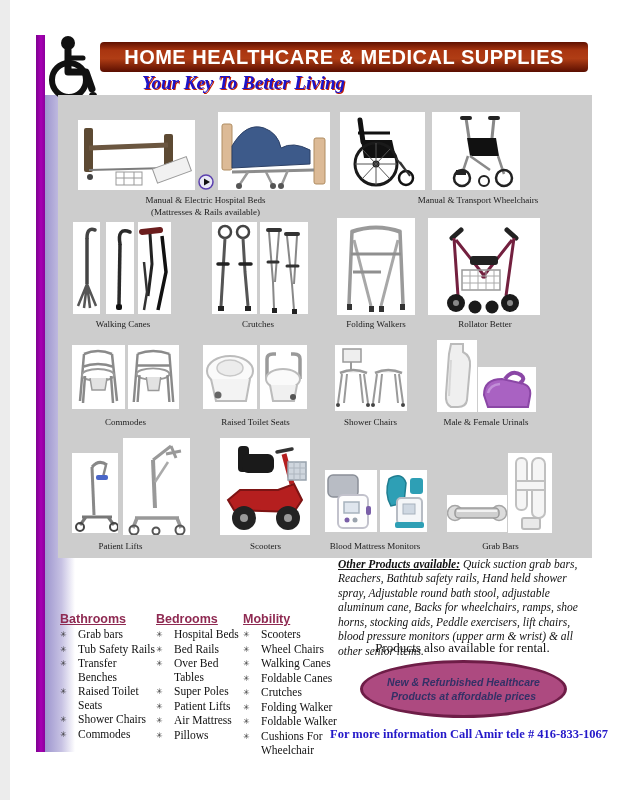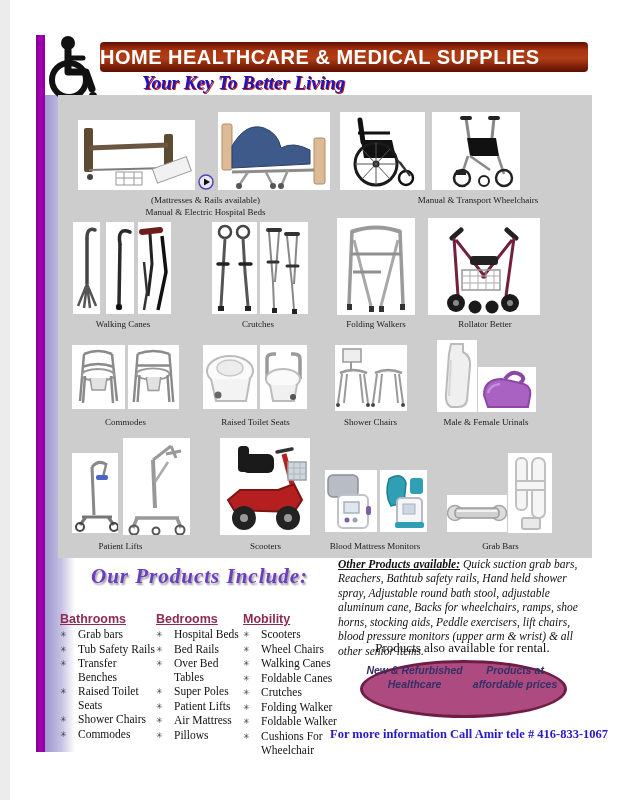--- a/index.html
+++ b/index.html
@@ -1,39 +1,39 @@
 <!DOCTYPE html>
 <html><head>
 <meta charset="utf-8">
 <style>
   html,body{margin:0;padding:0;background:#ffffff;}
   #page{position:relative;width:618px;height:800px;background:#ffffff;overflow:hidden;font-family:"Liberation Serif",serif;}
   .edge-strip{position:absolute;left:0;top:0;width:10px;height:800px;background:#ececec;}
   .purple-bar{position:absolute;left:36px;top:35px;width:9px;height:717px;background:linear-gradient(90deg,#7d0090,#a800b4 55%,#8a009c);}
   .lav-grad{position:absolute;left:45px;top:95px;width:30px;height:657px;background:linear-gradient(90deg,#9d95ce,#c7c2e3 55%,rgba(199,194,227,0));}
-  .banner{position:absolute;left:100px;top:42px;width:488px;height:30px;background:linear-gradient(180deg,#5f1000,#a93510 28%,#b03d15 55%,#5a0e00);border-radius:4px;display:flex;align-items:center;}
+  .banner{position:absolute;left:100px;top:42px;width:488px;height:30px;background:linear-gradient(180deg,#5f1000,#a93510 28%,#b03d15 55%,#5a0e00);border-radius:4px;display:flex;align-items:center;justify-content:center;}
   .banner span{color:#fff;font-family:"Liberation Sans",sans-serif;font-weight:bold;font-size:20px;letter-spacing:.5px;white-space:nowrap;}
   .tagline{position:absolute;left:142px;top:72px;width:360px;text-align:left;font-size:19px;font-weight:bold;font-style:italic;color:#1d14c9;text-shadow:1px 1px 0 #c42000;}
   .wheelchair{position:absolute;left:42px;top:32px;width:62px;height:72px;}
   .graybox{position:absolute;left:58px;top:95px;width:534px;height:463px;background:#cdcdcd;}
   .tile{position:absolute;background:#ffffff;}
   .tile svg{width:100%;height:100%;display:block;}
   .cap{position:absolute;text-align:center;font-size:9px;line-height:1.3;color:#1c1c1c;}
   .cap span{display:block;}
   .play{position:absolute;left:140px;top:79px;width:16px;height:16px;cursor:pointer;}
   .oph{position:absolute;left:338px;top:557px;width:258px;font-style:italic;font-size:11.5px;line-height:1.26;color:#111;}
   .oph .op-label{font-weight:bold;text-decoration:underline;}
   .heading{position:absolute;left:72px;top:564px;width:255px;text-align:center;font-size:21px;font-weight:bold;font-style:italic;color:#6a3ec4;text-shadow:1.5px 1.5px 2px #9c9c9c;letter-spacing:1px;}
   .col{position:absolute;top:612px;}
   .col .col-title{font-family:"Liberation Sans",sans-serif;font-size:12.5px;font-weight:bold;color:#8f2a52;text-decoration:underline;margin-bottom:2px;}
   .prod-li{display:flex;font-size:11.5px;line-height:1.18;margin:1px 0;color:#111;}
   .prod-li .bullet{flex:none;width:18px;font-size:8px;padding-top:2px;color:#333;}
   .prod-li .itm{flex:1;}
   .rental{position:absolute;left:330px;top:640px;width:265px;text-align:center;font-size:13px;color:#111;}
-  .oval{position:absolute;left:360px;top:660px;width:207px;height:58px;border-radius:50%;background:#ad4a80;border:3px solid #6e1d47;display:flex;flex-direction:row;align-items:flex-start;justify-content:center;box-sizing:border-box;}
+  .oval{position:absolute;left:360px;top:660px;width:207px;height:58px;border-radius:50%;background:#ad4a80;border:3px solid #6e1d47;display:flex;flex-direction:column;align-items:center;justify-content:center;box-sizing:border-box;}
   .oval span{font-family:"Liberation Sans",sans-serif;font-style:italic;font-weight:bold;font-size:10.5px;color:#333066;line-height:1.35;text-align:center;}
   .contact{position:absolute;left:330px;top:727px;width:280px;font-weight:bold;font-size:12.5px;color:#2418c9;}
 </style>
 </head>
 <body>
 
 <div id="page">
   <div class="edge-strip"></div>
   <div class="purple-bar"></div>
   <div class="lav-grad"></div>
@@ -108,22 +108,22 @@
         <path d="M30,6 L38,6 M58,6 L66,6" stroke="#222" stroke-width="4" stroke-linecap="round"></path>
         <path d="M35,26 L64,26 L67,44 L38,44 Z" fill="#111"></path>
         <path d="M36,44 L30,62 M66,44 L72,62 M38,44 L58,58" stroke="#8a8a8a" stroke-width="2.5" fill="none"></path>
         <circle cx="30" cy="66" r="8" fill="none" stroke="#222" stroke-width="2.5"></circle>
         <circle cx="72" cy="66" r="8" fill="none" stroke="#222" stroke-width="2.5"></circle>
         <circle cx="52" cy="69" r="5" fill="none" stroke="#222" stroke-width="2"></circle>
         <rect x="24" y="58" width="10" height="5" fill="#222"></rect>
       </svg>
     </div>
     <div class="cap" style="left:20px;top:100px;width:255px;">
+      <span>Manual &amp; Electric Hospital Beds</span>
       <span>(Mattresses &amp; Rails available)</span>
-      <span>Manual &amp; Electric Hospital Beds</span>
     </div>
     <div class="cap" style="left:300px;top:100px;width:240px;">
       <span>Manual &amp; Transport Wheelchairs</span>
     </div>
 
     <div class="tile" style="left:15px;top:127px;width:27px;height:92px;">
       <svg viewBox="0 0 27 92">
         <path d="M14,16 Q14,5 22,8" stroke="#444" stroke-width="3.5" fill="none" stroke-linecap="round"></path>
         <line x1="14" y1="16" x2="14" y2="62" stroke="#444" stroke-width="3.5"></line>
         <path d="M14,62 L5,84 M14,62 L11,86 M14,62 L17,86 M14,62 L23,84" stroke="#555" stroke-width="2.5" fill="none"></path>
@@ -358,21 +358,20 @@
       <span>Scooters</span>
     </div>
     <div class="cap" style="left:252px;top:446px;width:130px;">
       <span>Blood Mattress Monitors</span>
     </div>
     <div class="cap" style="left:390px;top:446px;width:105px;">
       <span>Grab Bars</span>
     </div>
   </div>
 
-  <div class="heading">Our Products Include:</div>
 
   <div class="oph">
     <span class="op-label">Other Products available:</span><span> Quick suction grab bars, Reachers, Bathtub safety rails, Hand held shower spray, Adjustable round bath stool, adjustable aluminum cane, Backs for wheelchairs, ramps, shoe horns, stocking aids, Peddle exercisers, lift chairs,  blood pressure monitors (upper arm &amp; wrist) &amp; all other senior items.</span>
   </div>
 
   <div class="col" style="left:60px;width:96px;">
     <div class="col-title">Bathrooms</div>
     <div>
         <div class="prod-li">
           <span class="bullet">✳</span>

